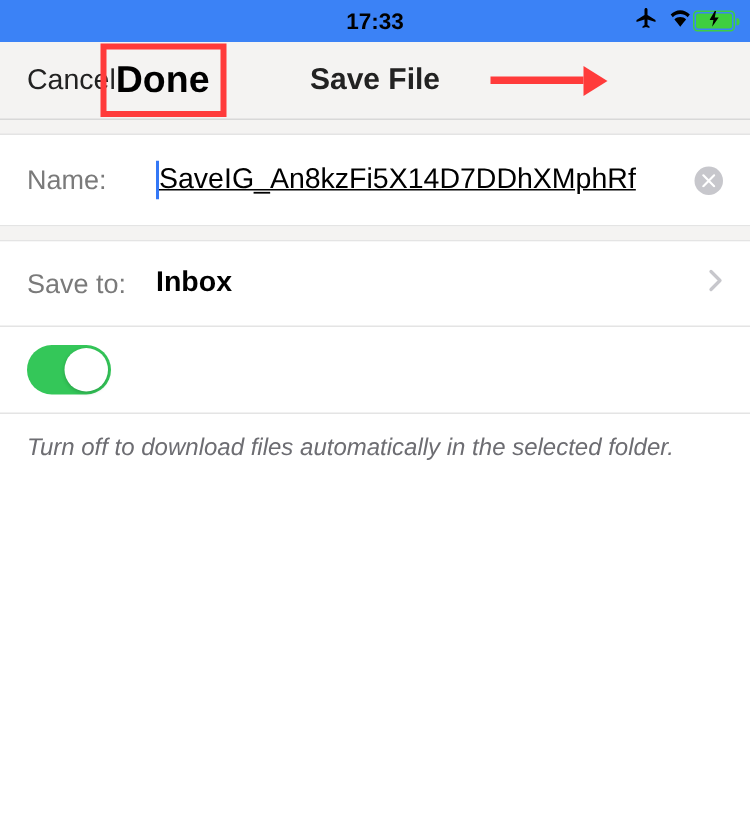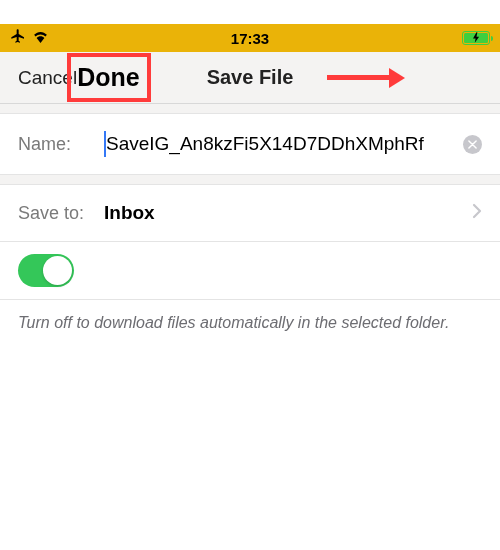--- a/index.html
+++ b/index.html
@@ -12,24 +12,23 @@
       width: 500px;
       height: 550px;
       background: #fff;
       position: relative;
       overflow: hidden;
     }
     .status-bar {
       height: 28px;
       display: flex;
       align-items: center;
-      justify-content: space-between;
+      justify-content: flex-end;
       padding: 0 10px;
-      background: #eab308;
-      margin-top: 24px;
+      background: #3b82f6;
     }
     .status-left {
       display: flex;
       align-items: center;
       gap: 6px;
     }
     .status-time {
       font-size: 15px;
       font-weight: 600;
       color: #000;
@@ -176,20 +175,21 @@
     }
     .row-input {
       border: none;
       outline: none;
       font-size: 19px;
       color: #000;
       background: transparent;
       flex: 1;
       white-space: nowrap;
       overflow: hidden;
+      text-decoration: underline;
     }
     .clear-btn {
       width: 19px;
       height: 19px;
       border-radius: 50%;
       background: #c7c7cc;
       display: flex;
       align-items: center;
       justify-content: center;
       flex-shrink: 0;

